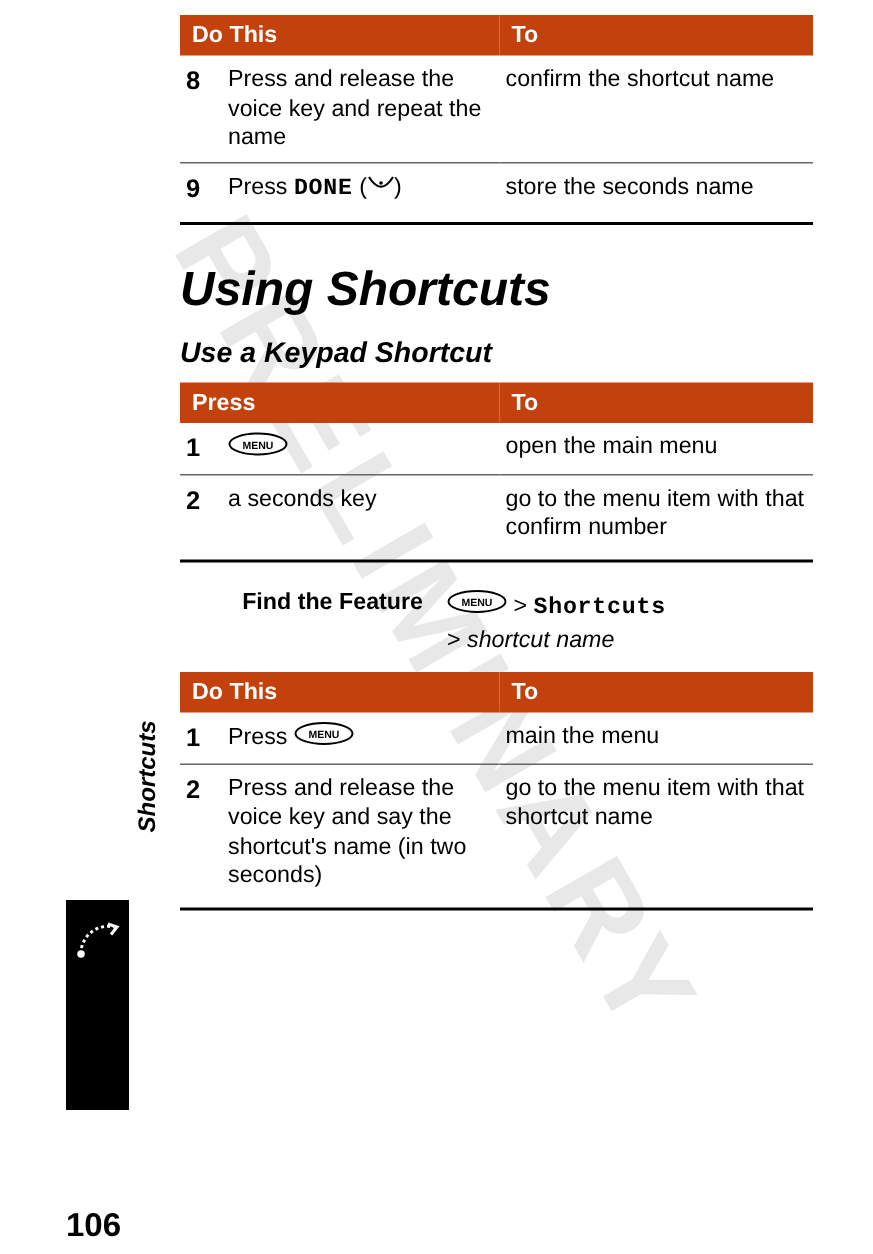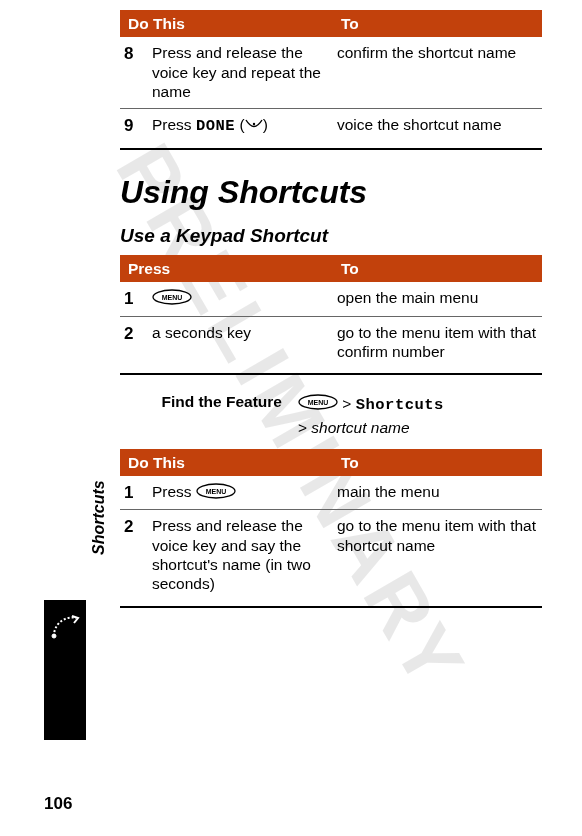--- a/index.html
+++ b/index.html
@@ -49,23 +49,23 @@
     background: #000;
     display: flex;
     align-items: flex-start;
     justify-content: center;
     padding-top: 8px;
   }
   .tab-icon svg { stroke: #fff; fill: none; }
   .pagenum {
     position: absolute;
     left: 44px;
-    bottom: 22px;
-    font-weight: 900;
-    font-size: 17px;
+    bottom: 6px;
+    font-weight: 900;
+    font-size: 22px;
   }
   table.instruction {
     width: 100%;
     border-collapse: collapse;
     font-size: 15.5px;
     line-height: 1.25;
     margin-bottom: 6px;
   }
   table.instruction thead th {
     background: #c2410c;
@@ -146,21 +146,21 @@
         <td class="resultcol">confirm the shortcut name</td>
       </tr>
       <tr>
         <td class="numcol">9</td>
         <td class="actioncol">
           <span>Press </span><span class="mono">DONE</span><span> (</span><span class="softkey-icon"><svg width="18" height="12" viewBox="0 0 18 12">
                 <path d="M1 1 Q9 14 17 1" stroke="#000" stroke-width="1.4" fill="none"></path>
                 <circle cx="9" cy="5" r="1.2" fill="#000"></circle>
               </svg></span><span>)</span>
         </td>
-        <td class="resultcol">voice the shortcut name</td>
+        <td class="resultcol">store the seconds name</td>
       </tr>
     </tbody>
   </table>
   <div class="table-bottom"></div>
 
   <h1 class="section">Using Shortcuts</h1>
 
   <h2 class="sub">Use a Keypad Shortcut</h2>
 
   <table class="instruction">

